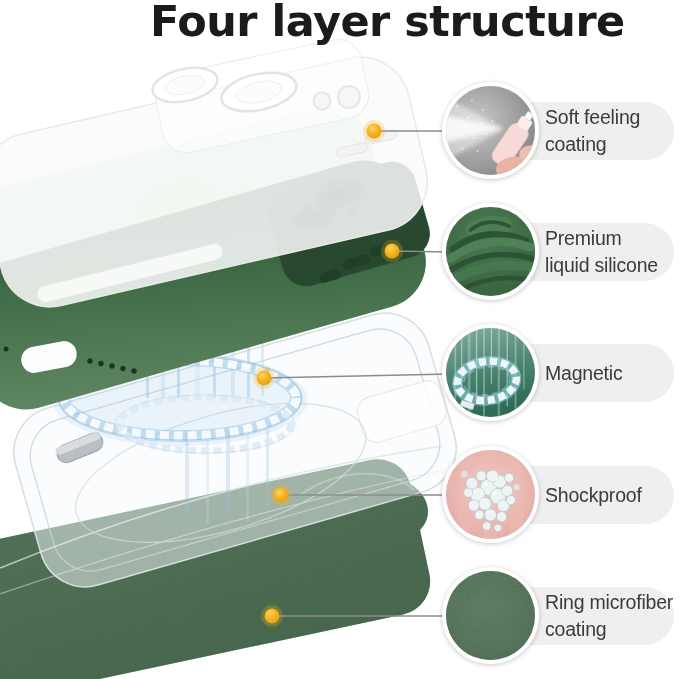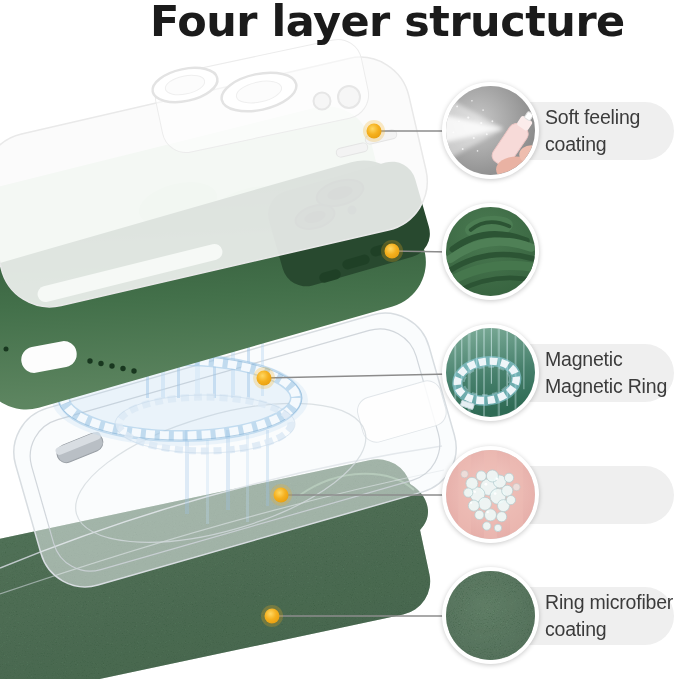--- a/index.html
+++ b/index.html
@@ -252,38 +252,41 @@
       <g transform="rotate(34 70 64)">
         <rect x="58" y="40" width="22" height="48" rx="8" fill="#f7dad8" stroke="#eec6c4"></rect>
         <rect x="62" y="30" width="14" height="12" rx="3" fill="#fbeceb"></rect>
         <rect x="65" y="23" width="7" height="8" rx="1.5" fill="#ffffff" stroke="#dddddd"></rect>
       </g>
       <ellipse cx="76" cy="90" rx="22" ry="14" fill="#e9b2a3"></ellipse>
       <ellipse cx="92" cy="74" rx="13" ry="10" fill="#eebdae"></ellipse>
     </svg>
   </div>
 
+  <div class="pill p2">
+    <span>Premium</span>
+    <span>liquid silicone</span>
+  </div>
   <div class="photo c2">
     <svg viewBox="0 0 96 96" preserveAspectRatio="xMidYMid slice">
       <rect width="96" height="96" fill="url(#p2bg)"></rect>
       <g transform="rotate(-8 48 48)" fill="none" stroke-linecap="round">
         <ellipse cx="50" cy="22" rx="26" ry="12" fill="#4c7d53" stroke="none"></ellipse>
         <path d="M30,22 Q50,10 72,24" stroke="#2c5434" stroke-width="4"></path>
         <path d="M8,40 Q46,18 88,42" stroke="#2c5434" stroke-width="7"></path>
         <path d="M4,50 Q48,26 92,50" stroke="#4f8056" stroke-width="9"></path>
         <path d="M2,62 Q46,42 92,62" stroke="#2c5434" stroke-width="6"></path>
         <path d="M0,74 Q44,56 94,72" stroke="#46774d" stroke-width="10"></path>
         <path d="M6,86 Q48,70 92,86" stroke="#2c5434" stroke-width="5"></path>
       </g>
     </svg>
   </div>
 
   <div class="pill p3">
     <span>Magnetic</span>
-    <span>Magnetic Ring</span>
   </div>
   <div class="photo c3">
     <svg viewBox="0 0 96 96" preserveAspectRatio="xMidYMid slice">
       <rect width="96" height="96" fill="url(#p3bg)"></rect>
       <g>
         <line x1="10" y1="0" x2="10" y2="96" stroke="rgba(230,250,255,0.35)" stroke-width="2"></line>
         <line x1="17" y1="0" x2="17" y2="70" stroke="rgba(230,250,255,0.55)" stroke-width="1.2"></line>
         <line x1="25" y1="0" x2="25" y2="96" stroke="rgba(230,250,255,0.3)" stroke-width="3"></line>
         <line x1="33" y1="0" x2="33" y2="80" stroke="rgba(230,250,255,0.5)" stroke-width="1.5"></line>
         <line x1="41" y1="0" x2="41" y2="96" stroke="rgba(230,250,255,0.35)" stroke-width="2"></line>
@@ -296,20 +299,21 @@
       <g transform="rotate(-8 44 57)">
         <ellipse cx="44" cy="57" rx="32" ry="21" fill="none" stroke="rgba(150,215,235,0.55)" stroke-width="11"></ellipse>
         <ellipse cx="44" cy="57" rx="32" ry="21" fill="none" stroke="#eef5f9" stroke-width="8" stroke-dasharray="8 4"></ellipse>
         <ellipse cx="44" cy="57" rx="25" ry="15" fill="none" stroke="rgba(190,225,240,0.4)" stroke-width="2" stroke-dasharray="6 5"></ellipse>
       </g>
       <rect x="16" y="80" width="14" height="6" rx="1" transform="rotate(18 23 83)" fill="#e6eff3" stroke="#c8d8de"></rect>
     </svg>
   </div>
 
   <div class="pill p4">
+    <span>Shockproof</span>
   </div>
   <div class="photo c4">
     <svg viewBox="0 0 96 96" preserveAspectRatio="xMidYMid slice">
       <rect width="96" height="96" fill="url(#p4bg)"></rect>
       <path d="M20,0 V96 M48,0 V96 M76,0 V96" stroke="#eebbb4" stroke-width="14" opacity="0.5"></path>
       <g fill="rgba(238,248,247,0.92)" stroke="rgba(180,205,208,0.8)" stroke-width="1">
         <circle cx="46" cy="40" r="9"></circle>
           <circle cx="34" cy="48" r="8"></circle>
           <circle cx="56" cy="50" r="8.5"></circle>
         <circle cx="42" cy="58" r="7"></circle>

